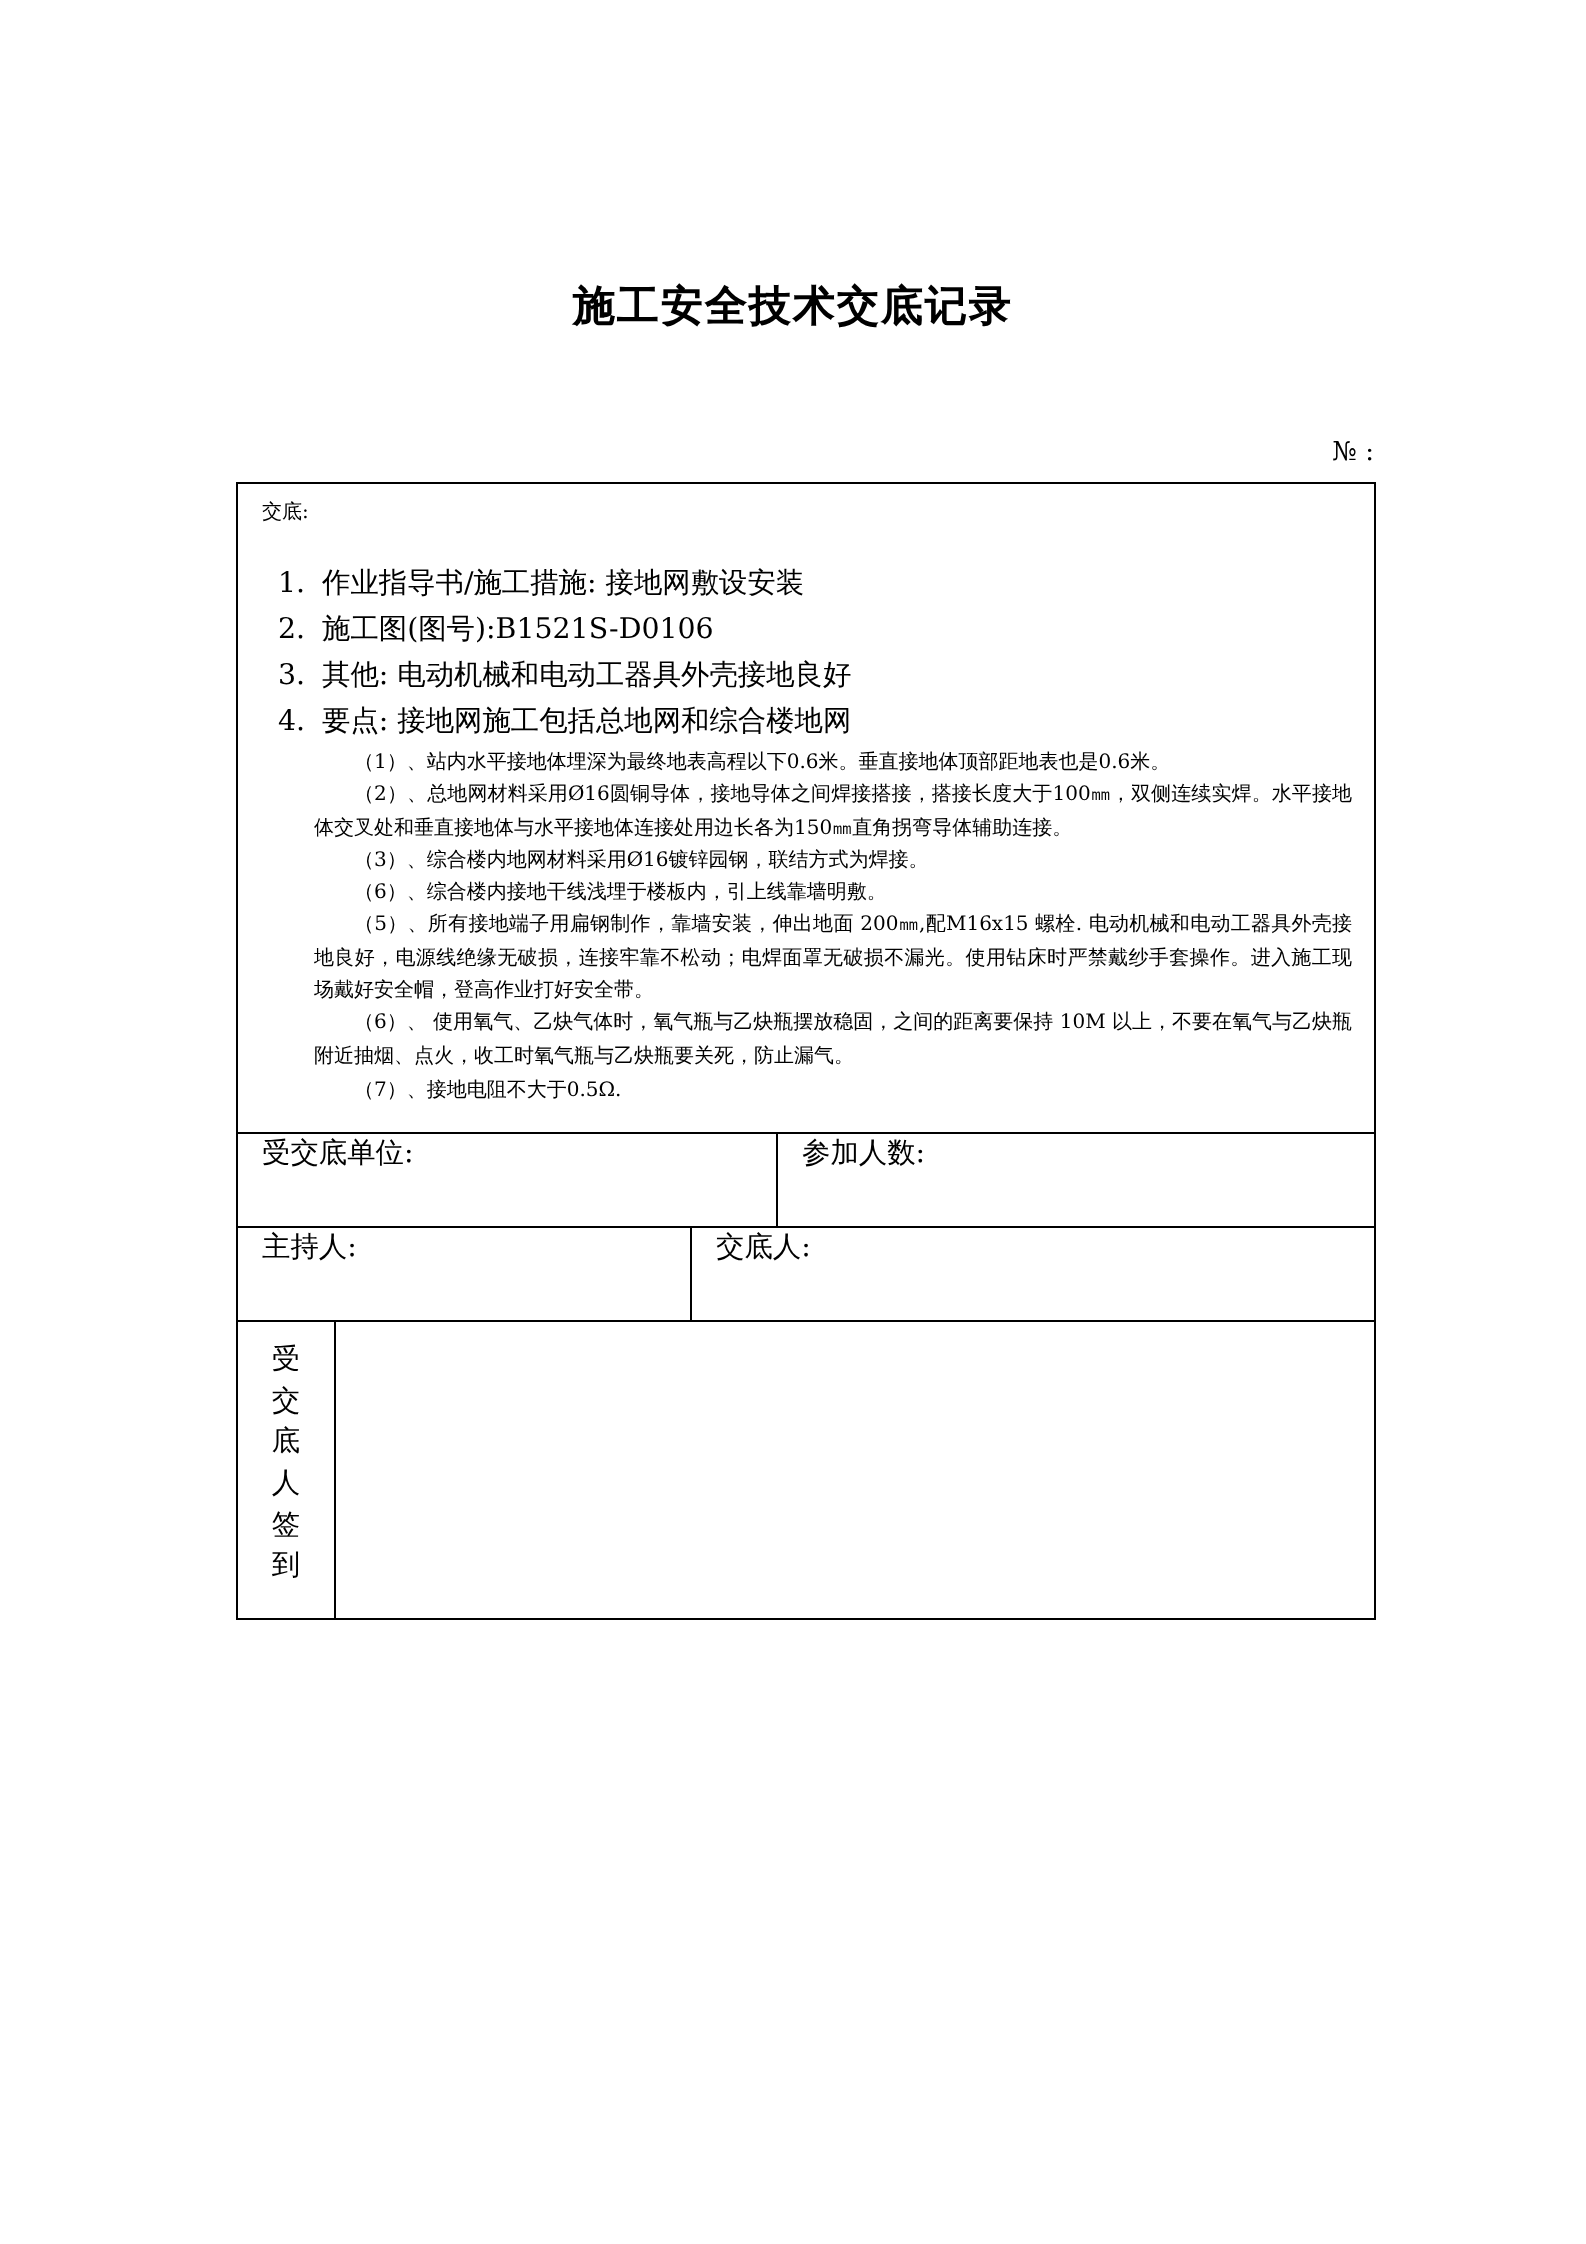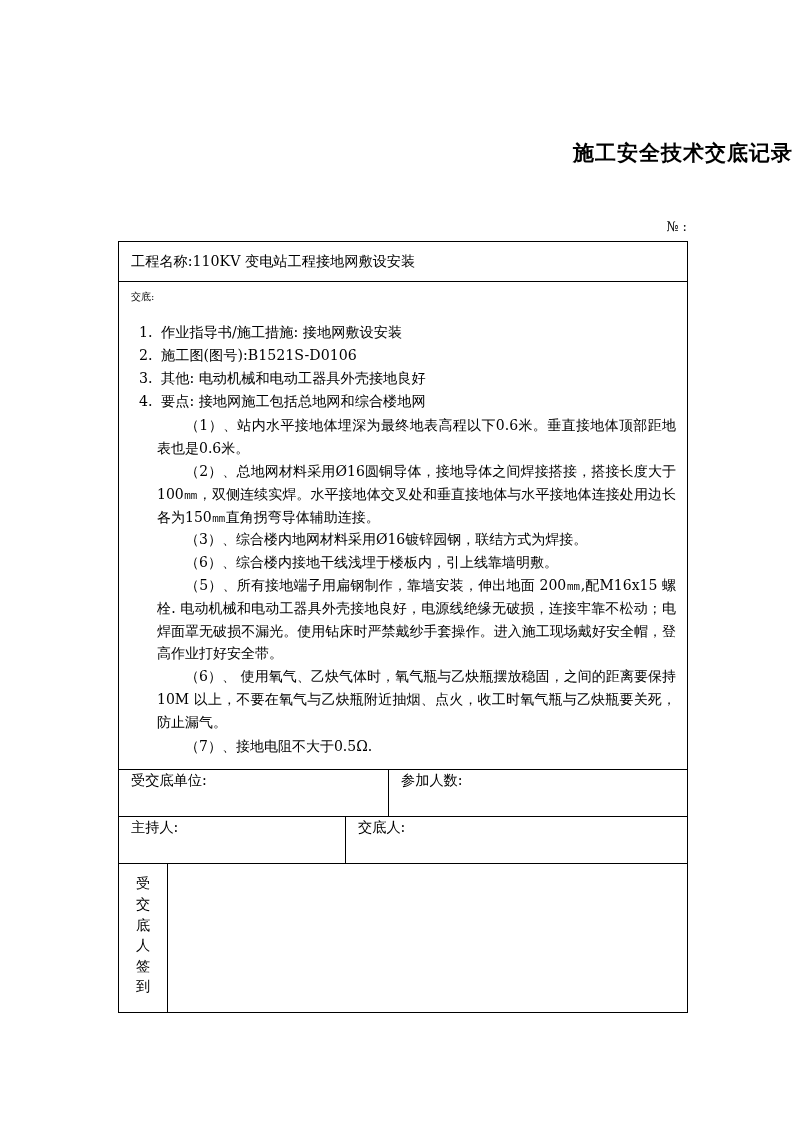--- a/index.html
+++ b/index.html
@@ -19,21 +19,21 @@
     position: absolute;
     left: 0; top: 0;
     width: 793px;
     height: 1122px;
   }
   .doc-title {
     position: absolute;
     left: 0;
     top: 139px;
     width: 793px;
-    text-align: right;
+    text-align: center;
     font-size: 21px;
     font-weight: bold;
     letter-spacing: 1px;
     font-family: "DejaVu Sans", "Liberation Sans", sans-serif;
   }
   .no-label {
     position: absolute;
     left: 0;
     top: 219px;
     width: 687px;
@@ -85,21 +85,21 @@
     padding-left: 30px;
     position: relative;
     white-space: nowrap;
   }
   ol.jd-list > li .num {
     position: absolute;
     left: 8px;
     top: 0;
   }
   .sub-para {
-    font-size: 14px;
+    font-size: 10px;
     line-height: 1.63;
     text-indent: 2em;
     margin-top: 1px;
     padding-left: 26px;
     padding-right: 2px;
     text-align: justify;
     text-justify: inter-ideograph;
   }
   .sub-para.tight { margin-top: 0; }
   .sign-label-cell {
@@ -131,25 +131,20 @@
 
   <table class="main">
     <colgroup>
       <col style="width:49px">
       <col style="width:178px">
       <col style="width:43px">
       <col style="width:299px">
     </colgroup>
 
     <tbody>
-        <tr class="row-project">
-      <td colspan="4">
-        <div class="cell-pad">工程名称:110KV    变电站工程接地网敷设安装</div>
-      </td>
-    </tr>
 
     <tr>
       <td colspan="4">
         <div class="body-cell">
           <div class="jd-head">交底:</div>
           <ol class="jd-list">
             <li>
               <span class="num">1.</span>
               <span>作业指导书/施工措施:   接地网敷设安装</span>
             </li>

